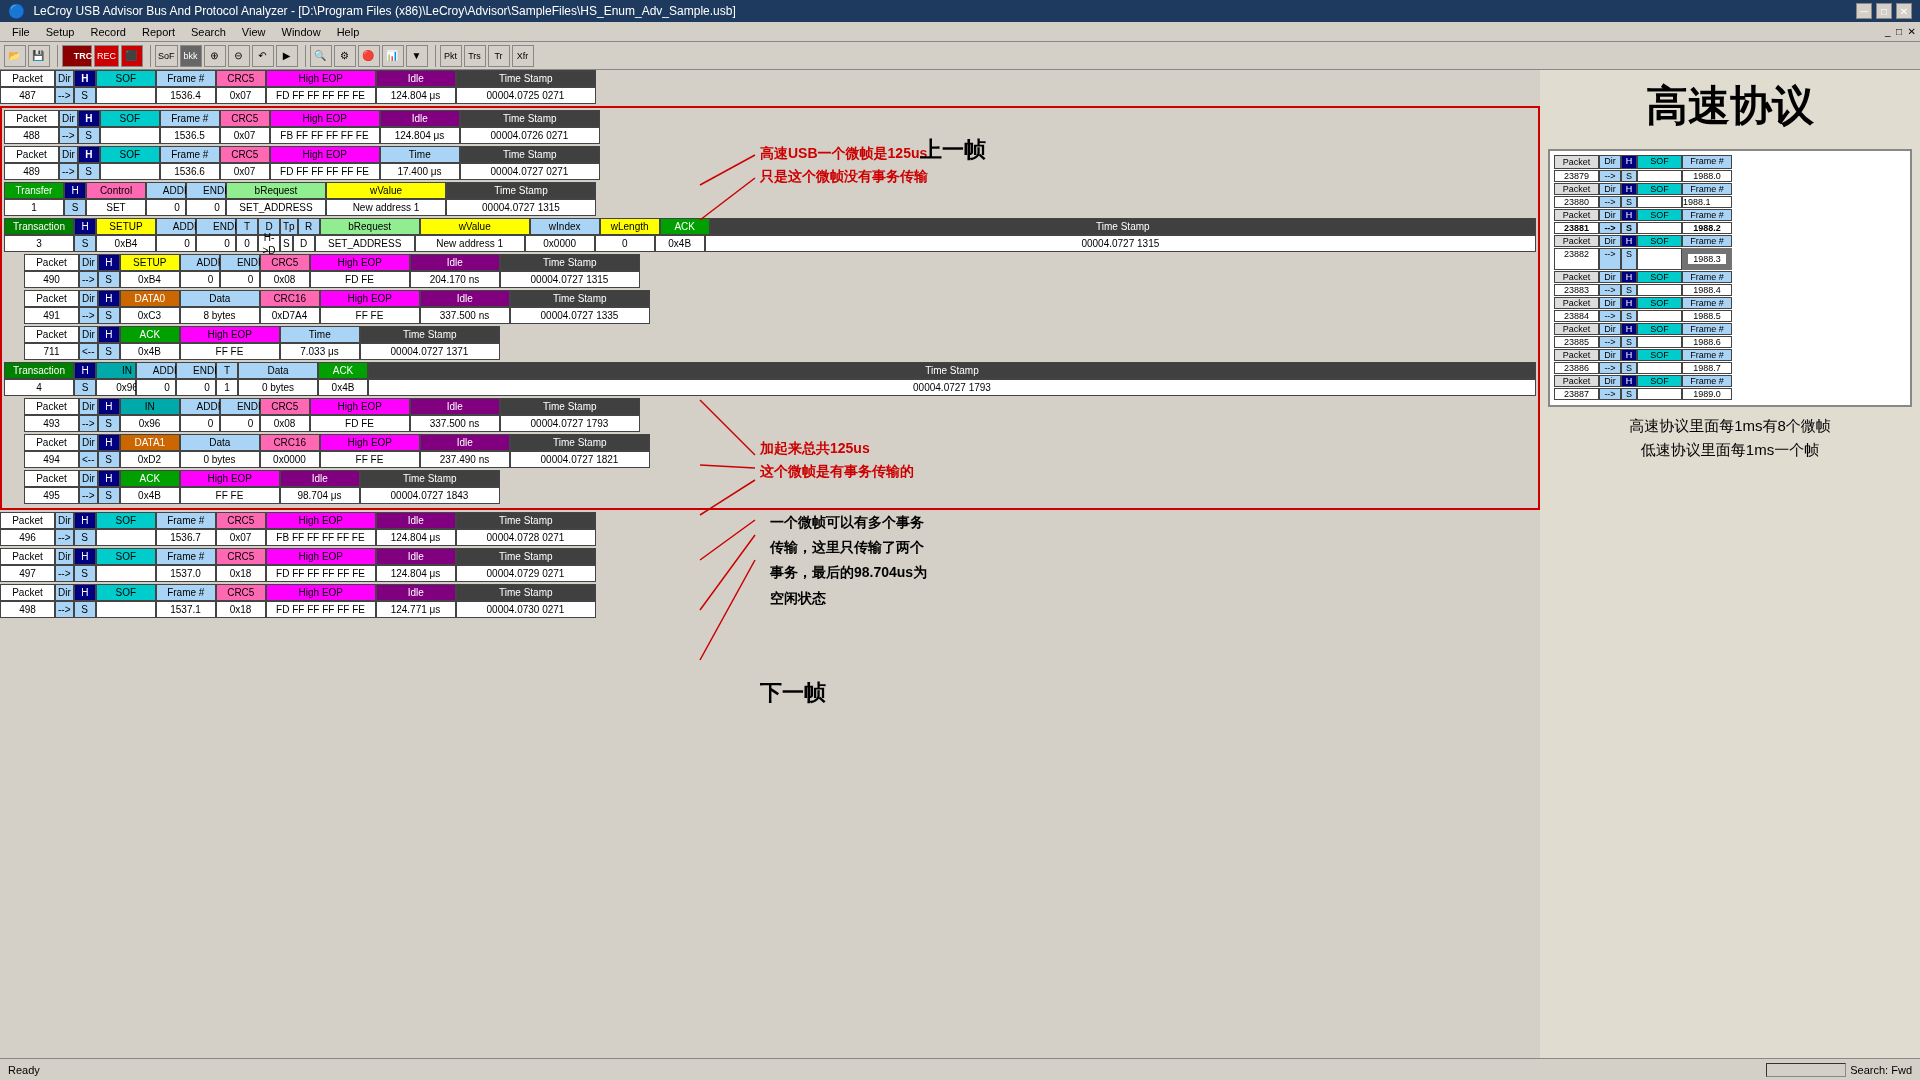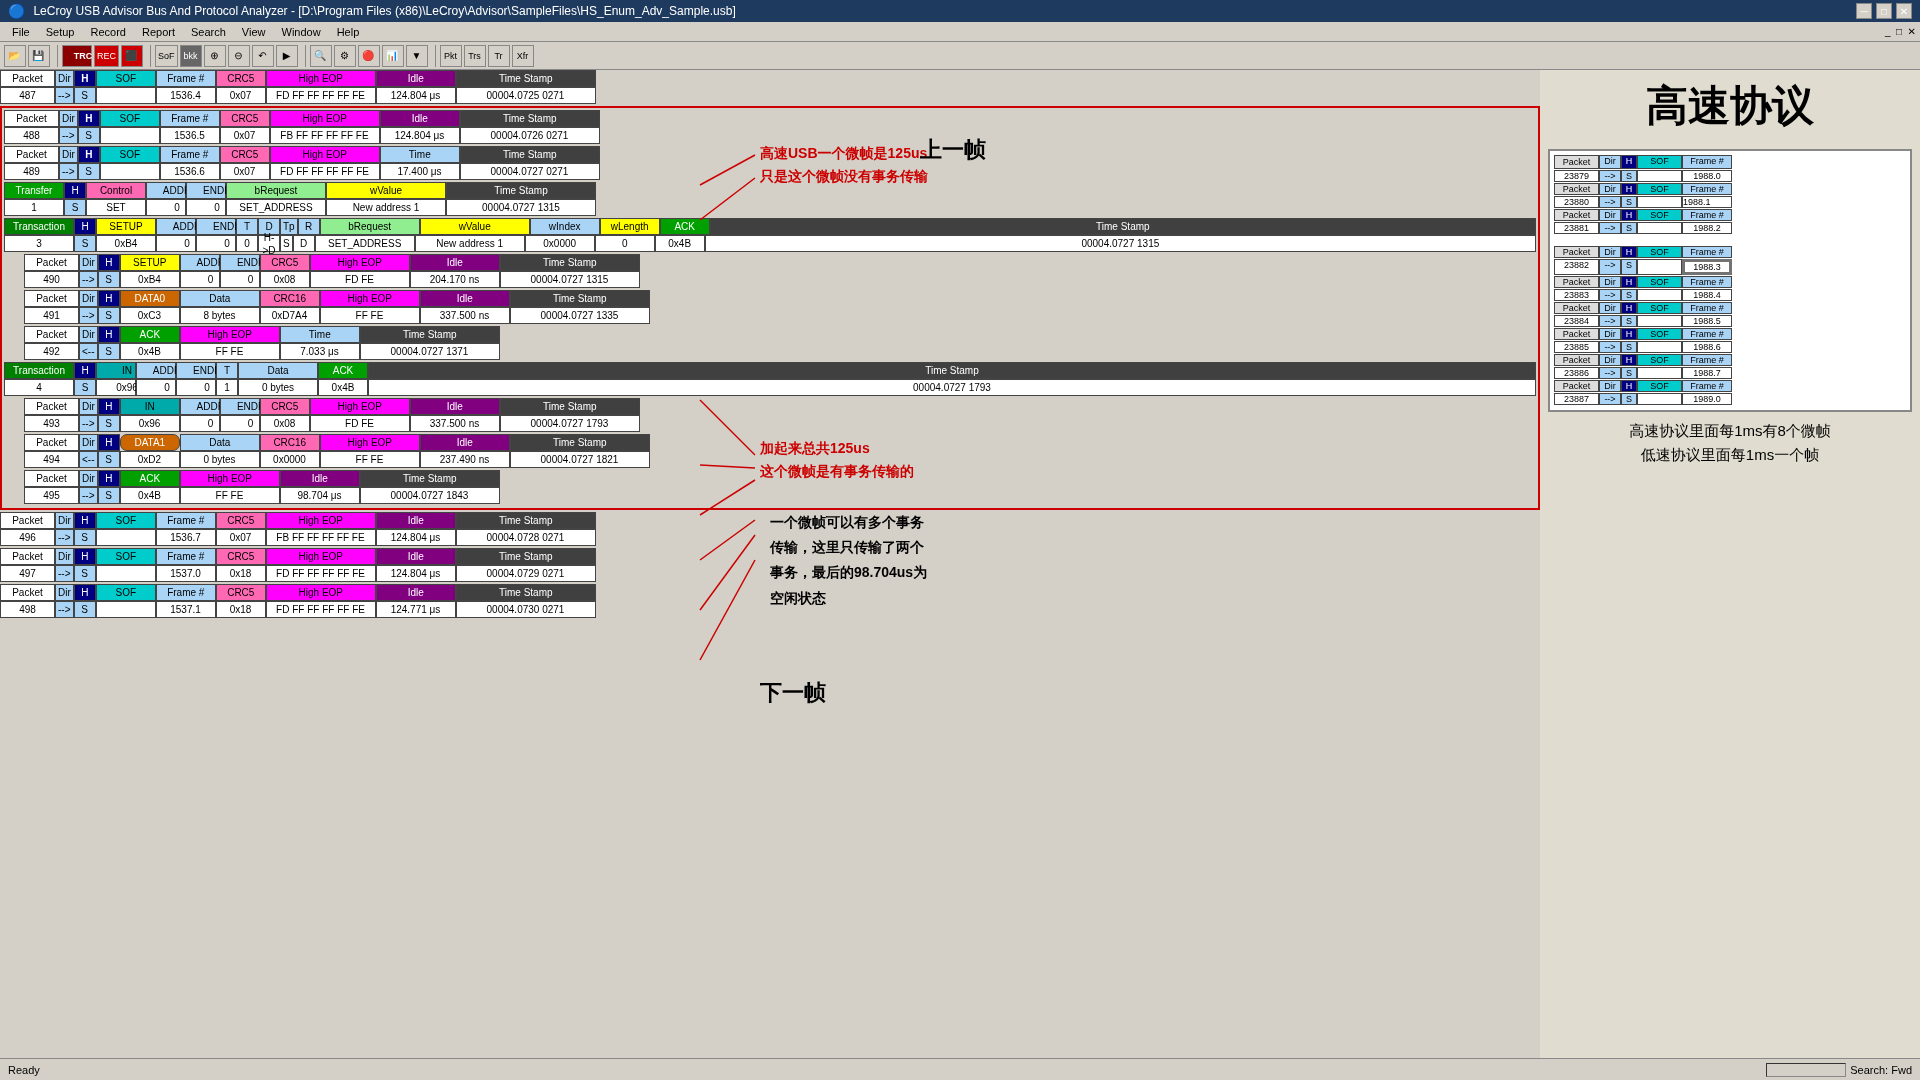--- a/index.html
+++ b/index.html
@@ -311,21 +311,21 @@
           <div class="flex-row h17">
             <div class="c w55 bg-white">Packet</div>
             <div class="c w30 bg-light-blue">Dir</div>
             <div class="c w20 bg-dark-blue" style="width:22px;min-width:22px;color:white;background:#000080;">H</div>
             <div class="c w60 bg-green" style="color:white;">ACK</div>
             <div class="c w100 bg-magenta">High EOP</div>
             <div class="c w80 bg-light-blue">Time</div>
             <div class="c w140 bg-blue">Time Stamp</div>
           </div>
           <div class="flex-row h17">
-            <div class="c w55 bg-white">492</div>
+            <div class="c w55 bg-white">711</div>
             <div class="c w30 bg-light-blue">&lt;--</div>
             <div class="c w20 bg-light-blue" style="width:22px;min-width:22px;background:#aad4f5;">S</div>
             <div class="c w60 bg-white">0x4B</div>
             <div class="c w100 bg-white">FF FE</div>
             <div class="c w80 bg-white">7.033 μs</div>
             <div class="c w140 bg-white">00004.0727 1371</div>
           </div>
         </div>
 
         <div class="packet-block">
@@ -378,21 +378,21 @@
             <div class="c w90 bg-white">337.500 ns</div>
             <div class="c w140 bg-white">00004.0727 1793</div>
           </div>
         </div>
 
         <div class="packet-block" style="margin-left:20px;">
           <div class="flex-row h17">
             <div class="c w55 bg-white">Packet</div>
             <div class="c w30 bg-light-blue">Dir</div>
             <div class="c w20 bg-dark-blue" style="width:22px;min-width:22px;color:white;background:#000080;">H</div>
-            <div class="c w60 bg-orange" style="background:#cc6600;color:white;border-radius:7px;">DATA1</div>
+            <div class="c w60 bg-orange" style="background:#cc6600;color:white;">DATA1</div>
             <div class="c w80 bg-light-blue">Data</div>
             <div class="c w60 bg-pink">CRC16</div>
             <div class="c w100 bg-magenta">High EOP</div>
             <div class="c w90 bg-purple" style="color:white;">Idle</div>
             <div class="c w140 bg-blue">Time Stamp</div>
           </div>
           <div class="flex-row h17">
             <div class="c w55 bg-white">494</div>
             <div class="c w30 bg-light-blue">&lt;--</div>
             <div class="c w20 bg-light-blue" style="width:22px;min-width:22px;background:#aad4f5;">S</div>
@@ -575,41 +575,41 @@
         <div style="width:50px;font-size:9px;border:1px solid #444;background:white;">1988.1</div>
       </div>
 
       <div style="display:flex;margin-bottom:1px;">
         <div style="width:45px;font-size:9px;border:1px solid #444;background:#ddd;text-align:center;">Packet</div>
         <div style="width:22px;font-size:9px;border:1px solid #444;background:#aad4f5;text-align:center;">Dir</div>
         <div style="width:16px;font-size:9px;border:1px solid #444;background:#000080;color:white;text-align:center;">H</div>
         <div style="width:45px;font-size:9px;border:1px solid #444;background:#00cccc;text-align:center;">SOF</div>
         <div style="width:50px;font-size:9px;border:1px solid #444;background:#aad4f5;text-align:center;">Frame #</div>
       </div>
-      <div style="display:flex;margin-bottom:12px;">
+      <div style="display:flex;margin-bottom:1px;font-weight:bold;">
         <div style="width:45px;font-size:9px;border:1px solid #444;background:white;text-align:center;">23881</div>
         <div style="width:22px;font-size:9px;border:1px solid #444;background:#aad4f5;text-align:center;">--&gt;</div>
         <div style="width:16px;font-size:9px;border:1px solid #444;background:#aad4f5;text-align:center;">S</div>
         <div style="width:45px;font-size:9px;border:1px solid #444;background:white;"></div>
         <div style="width:50px;font-size:9px;border:1px solid #444;background:white;text-align:center;">1988.2</div>
       </div>
 
       <div style="display:flex;margin-bottom:1px;">
         <div style="width:45px;font-size:9px;border:1px solid #444;background:#ddd;text-align:center;">Packet</div>
         <div style="width:22px;font-size:9px;border:1px solid #444;background:#aad4f5;text-align:center;">Dir</div>
         <div style="width:16px;font-size:9px;border:1px solid #444;background:#000080;color:white;text-align:center;">H</div>
         <div style="width:45px;font-size:9px;border:1px solid #444;background:#00cccc;text-align:center;">SOF</div>
         <div style="width:50px;font-size:9px;border:1px solid #444;background:#aad4f5;text-align:center;">Frame #</div>
       </div>
       <div style="display:flex;margin-bottom:1px;">
         <div style="width:45px;font-size:9px;border:1px solid #444;background:white;text-align:center;">23882</div>
         <div style="width:22px;font-size:9px;border:1px solid #444;background:#aad4f5;text-align:center;">--&gt;</div>
         <div style="width:16px;font-size:9px;border:1px solid #444;background:#aad4f5;text-align:center;">S</div>
         <div style="width:45px;font-size:9px;border:1px solid #444;background:white;"></div>
-        <div style="width:50px;font-size:9px;border:3px solid #737373;background:white;text-align:center;">1988.3</div>
+        <div style="width:50px;font-size:9px;border:6px solid #737373;background:white;text-align:center;">1988.3</div>
       </div>
 
       <div style="display:flex;margin-bottom:1px;">
         <div style="width:45px;font-size:9px;border:1px solid #444;background:#ddd;text-align:center;">Packet</div>
         <div style="width:22px;font-size:9px;border:1px solid #444;background:#aad4f5;text-align:center;">Dir</div>
         <div style="width:16px;font-size:9px;border:1px solid #444;background:#000080;color:white;text-align:center;">H</div>
         <div style="width:45px;font-size:9px;border:1px solid #444;background:#00cccc;text-align:center;">SOF</div>
         <div style="width:50px;font-size:9px;border:1px solid #444;background:#aad4f5;text-align:center;">Frame #</div>
       </div>
       <div style="display:flex;margin-bottom:1px;">

